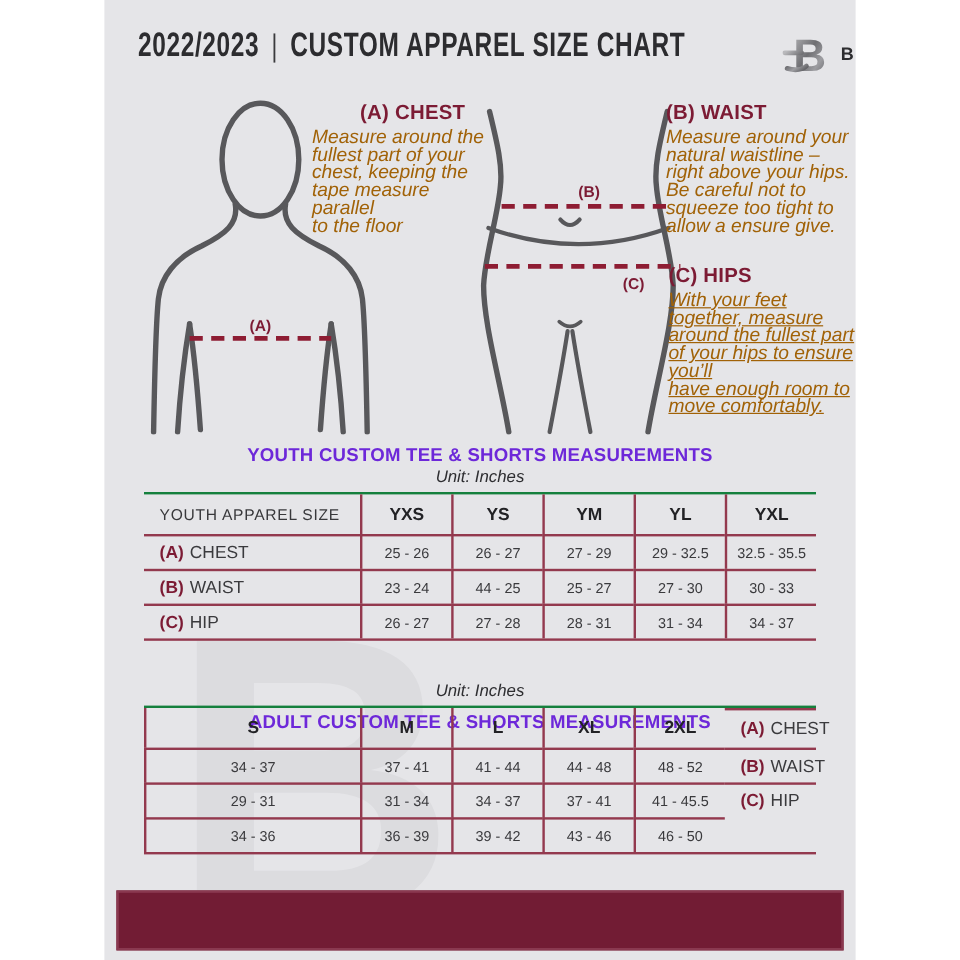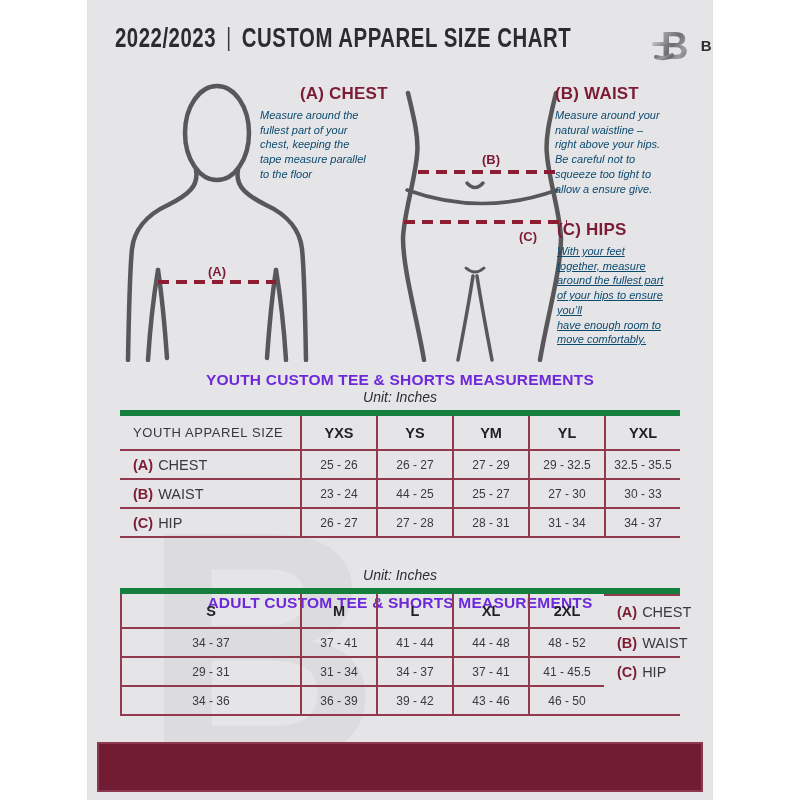--- a/index.html
+++ b/index.html
@@ -15,32 +15,32 @@
   .hdr { position:absolute; left:28px; right:22px; top:24px; height:40px; display:flex;
          justify-content:space-between; align-items:flex-start; z-index:2; }
   .hdr-title { display:flex; align-items:center; gap:12px; font-weight:bold; color:#2c2c2f;
                font-size:24px; letter-spacing:0.6px; transform:scale(0.85,1.18); transform-origin:0 50%; white-space:nowrap; }
   .hdr-sep { font-weight:normal; color:#3a3a3d; font-size:22px; }
   .brand { display:flex; align-items:center; gap:9px; }
   .brand-name { font-weight:bold; font-size:15px; letter-spacing:6px; color:#2c2c2f; }
 
   
   .sec-head { position:absolute; font-weight:bold; font-size:17px; color:#7c1b34; letter-spacing:0.2px; z-index:2; }
-  .sec-body { position:absolute; font-style:italic; font-size:11px; line-height:14.7px; color:#0c4a6e;
+  .sec-body { position:absolute; font-style:italic; font-size:16px; line-height:14.7px; color:#a16207;
               white-space:pre-line; z-index:2; }
   .fig { position:absolute; z-index:1; }
 
   
   .tbl-title { position:absolute; left:0; right:0; text-align:center; font-weight:bold;
                font-size:15.5px; color:#6d28d9; letter-spacing:0.2px; z-index:2; }
   .tbl-sub { position:absolute; left:0; right:0; text-align:center; font-style:italic;
              font-size:14px; color:#2e2e31; z-index:2; }
   .tbl { position:absolute; left:33px; width:560px; display:grid;
          grid-template-columns:180px repeat(5,76px); grid-template-rows:33px 29px 29px 29px;
-         border-top:6px solid #15803d; border-bottom:2px solid #93394e; z-index:2; }
+         border-top:2px solid #15803d; border-bottom:2px solid #93394e; z-index:2; }
   .cell { display:flex; align-items:center; justify-content:center; font-size:14px; color:#3a3a3d; }
   .cell.c-line { border-left:2px solid #93394e; }
   .cell.r-line { border-top:2px solid #93394e; }
   .cell.head-label { justify-content:flex-start; padding-left:13px; font-size:13px;
                      letter-spacing:0.6px; color:#38383b; }
   .cell.size { font-weight:bold; font-size:14.5px; color:#222225; }
   .cell.rowlab { justify-content:flex-start; padding-left:13px; font-size:14.5px; }
   .pref { font-weight:bold; color:#7c1b34; margin-right:5px; }
   .val { font-size:12px; }
 

